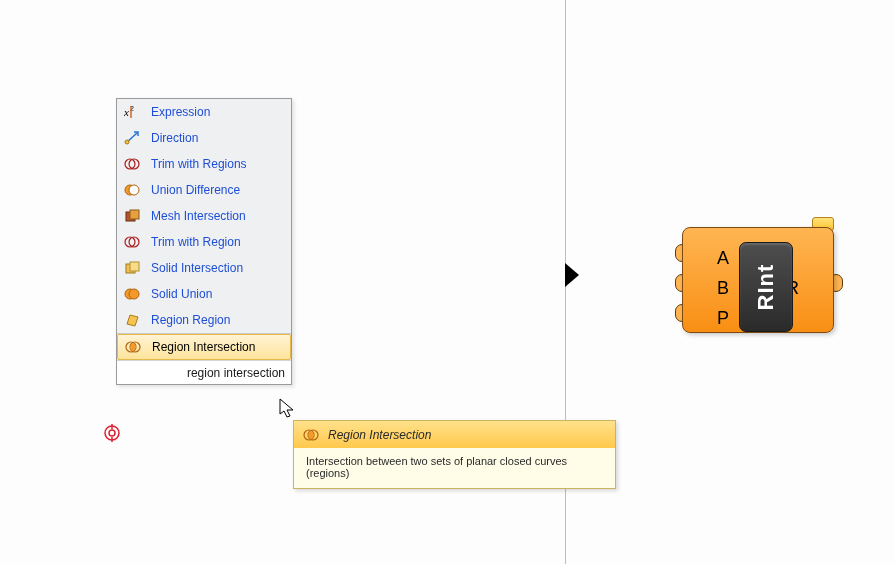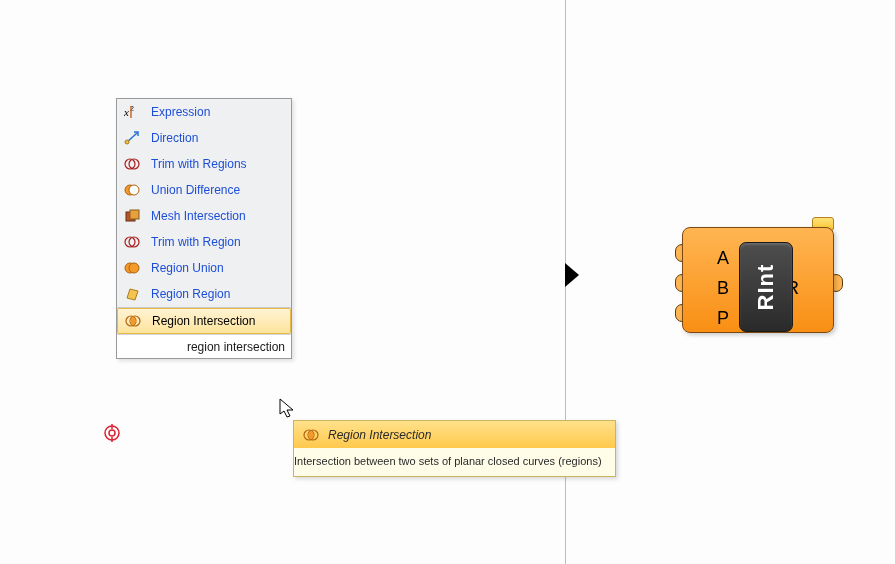--- a/index.html
+++ b/index.html
@@ -119,21 +119,21 @@
   display: flex; align-items: center; justify-content: center;
   margin-right: 8px;
 }
 .tooltip-title {
   font-style: italic;
   font-weight: 500;
   color: #2a2a2a;
 }
 .tooltip-body {
   background: #fffde8;
-  padding: 7px 8px 9px 0;
+  padding: 7px 8px 9px 12px;
   color: #2a2a2a;
   font-size: 11px;
 }
 
 .node {
   position: absolute;
   left: 668px;
   top: 219px;
   width: 182px;
   height: 116px;
@@ -264,25 +264,34 @@
       <svg width="16" height="16">
           <circle cx="6" cy="8" r="5" fill="none" stroke="#aa1c1c" stroke-width="1.2"></circle>
           <circle cx="10" cy="8" r="5" fill="none" stroke="#aa1c1c" stroke-width="1.2"></circle>
         </svg>
     </span>
     <span class="label">Trim with Region</span>
   </div>
   <div class="menu-item">
     <span class="icon">
       <svg width="16" height="16">
+          <rect x="2" y="4" width="9" height="9" fill="#f0c050" stroke="#9c781d"></rect>
+          <rect x="6" y="2" width="9" height="9" fill="#f7dc8a" stroke="#b3902e"></rect>
+        </svg>
+    </span>
+    <span class="label">Solid Intersection</span>
+  </div>
+  <div class="menu-item">
+    <span class="icon">
+      <svg width="16" height="16">
           <circle cx="6" cy="8" r="5" fill="#f39a2a" stroke="#b06410"></circle>
           <circle cx="10" cy="8" r="5" fill="#f39a2a" stroke="#b06410"></circle>
         </svg>
     </span>
-    <span class="label">Region Union</span>
+    <span class="label">Solid Union</span>
   </div>
   <div class="menu-item">
     <span class="icon">
       <svg width="16" height="16">
           <path d="M3 12 L6 3 L14 5 L11 14 Z" fill="#f4c452" stroke="#b07b1a"></path>
         </svg>
     </span>
     <span class="label">Region Region</span>
   </div>
   <div class="menu-sep"></div>

